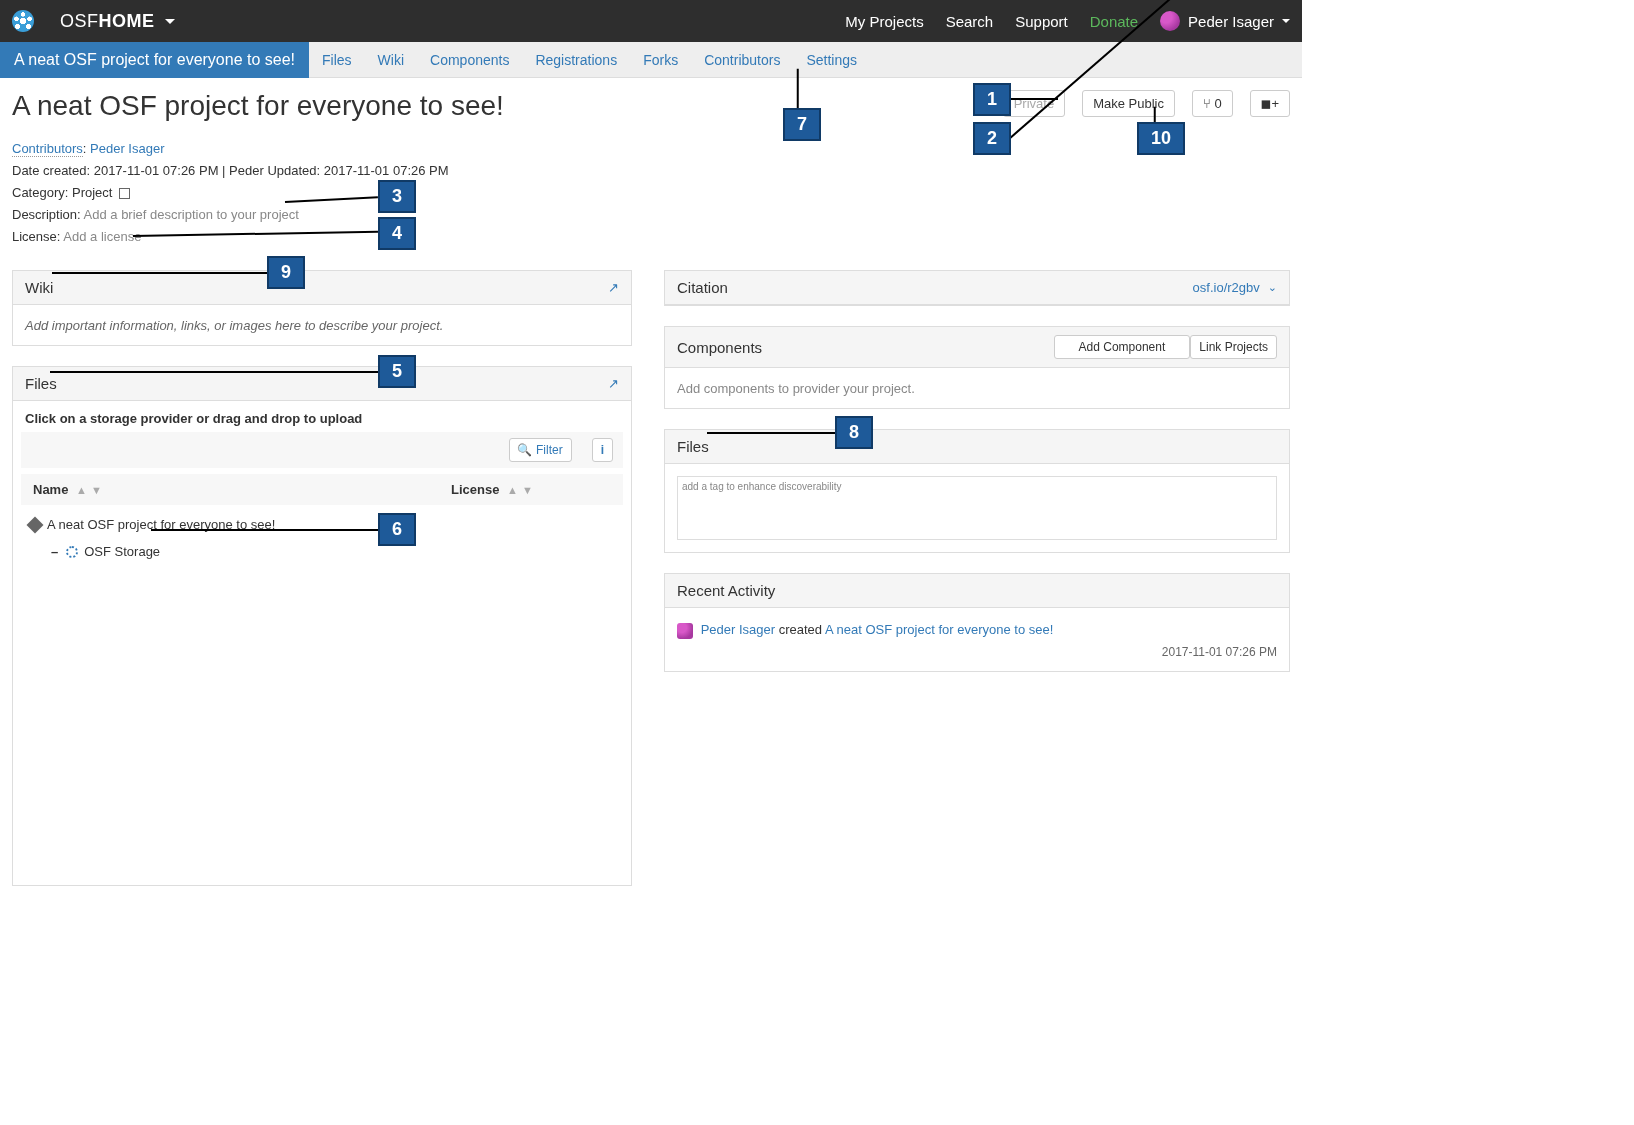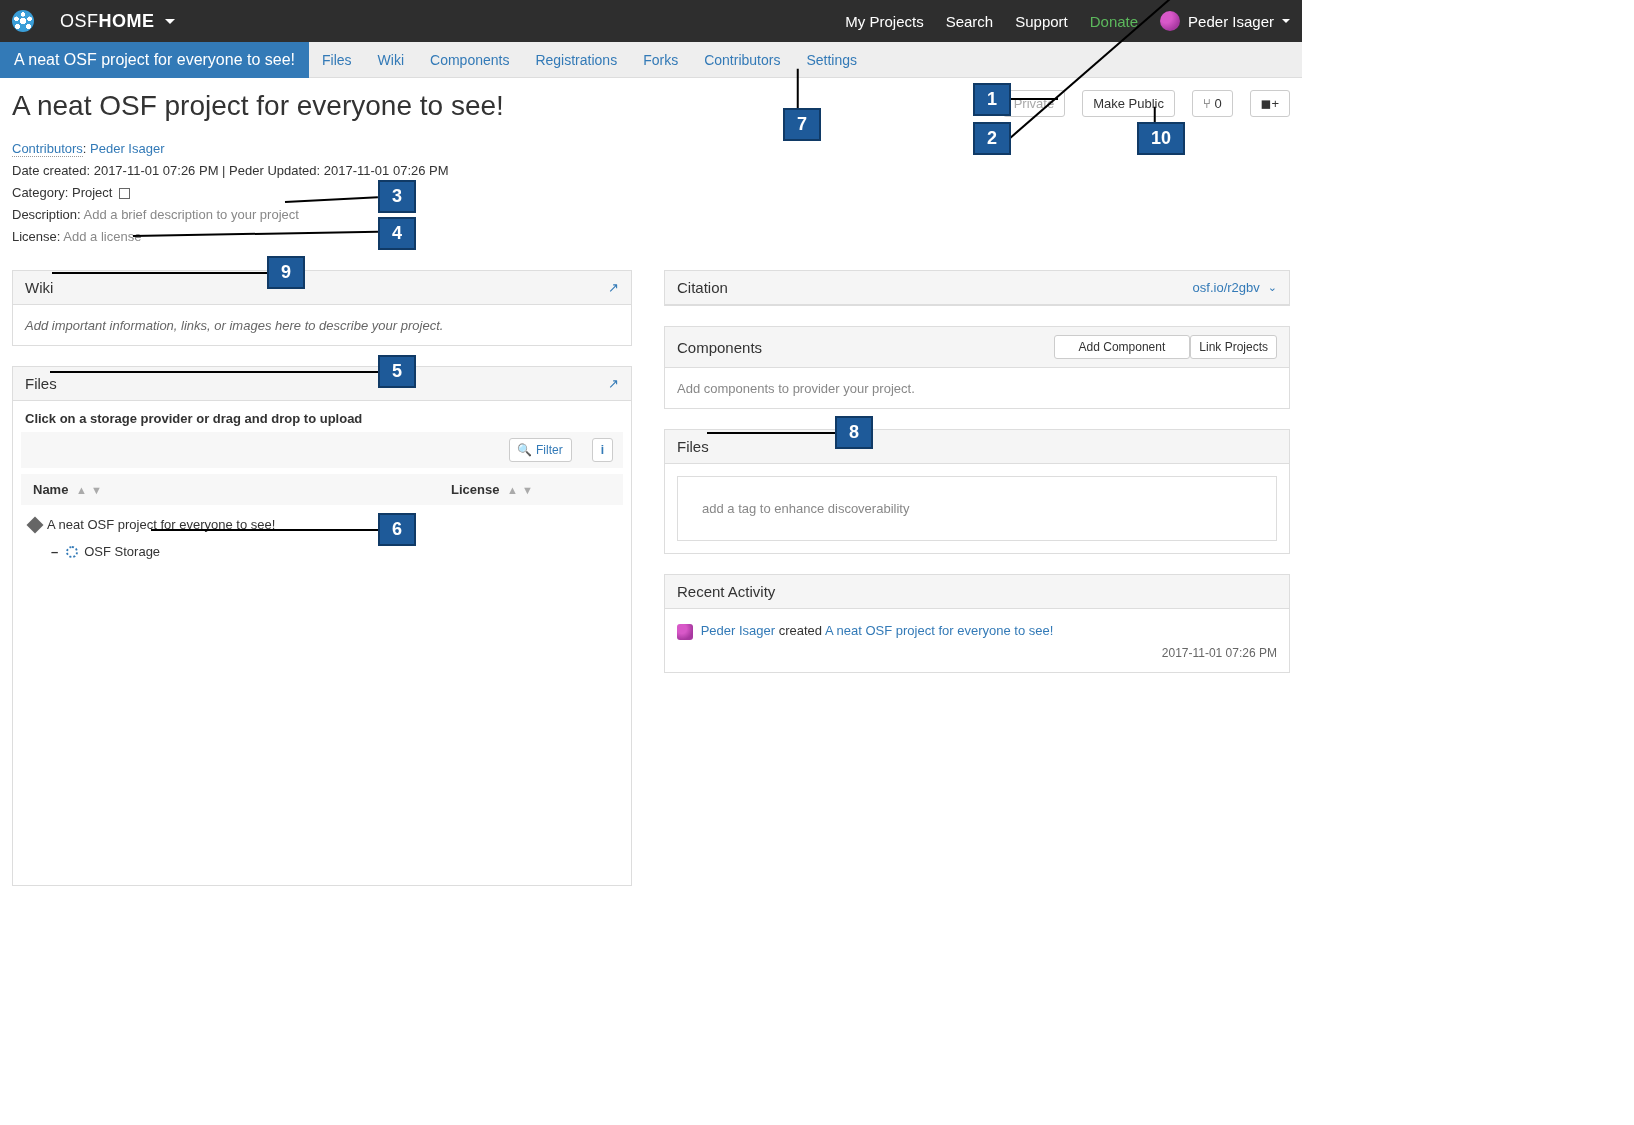--- a/index.html
+++ b/index.html
@@ -67,21 +67,21 @@
 .file-row.root { font-weight: 400; }
 .file-row.child { padding-left: 26px; }
 .cube-icon { width: 12px; height: 12px; background: #666; display: inline-block; transform: rotate(45deg); }
 .storage-icon { width: 12px; height: 12px; border: 2px dotted #337ab7; border-radius: 50%; display: inline-block; }
 .minus { color: #333; font-weight: bold; margin-right: 2px; }
 
 
 .citation-url { color: #337ab7; font-size: 13px; margin-left: auto; cursor: pointer; }
 .citation-chevron { color: #337ab7; margin-left: 8px; font-size: 11px; cursor: pointer; }
 .comp-placeholder { color: #888; font-size: 13px; }
-.tags-input { border: 1px solid #ddd; padding: 24px; min-height: 64px; font-size: 13px; color: #888; }
+.tags-input { border: 1px solid #ddd; padding: 4px; min-height: 64px; font-size: 10px; color: #888; }
 .activity-row { font-size: 13px; line-height: 1.6; }
 .activity-avatar { width: 16px; height: 16px; border-radius: 3px; background: radial-gradient(circle at 30% 30%, #d858c8 30%, #a838a0 70%); display: inline-block; vertical-align: middle; margin-right: 4px; }
 .activity-time { text-align: right; color: #666; font-size: 12px; margin-top: 4px; }
 
 .icon-small { width:11px; height:11px; border:1px solid #666; display:inline-block; vertical-align:middle; margin-left:3px; }
 
 
 .callout { position: absolute; background: #1e5a99; color: #fff; font-size: 18px; font-weight: 600; padding: 4px 12px; border: 2px solid #103a66; z-index: 10; pointer-events: none; }
 .callout-line { position: absolute; background: #000; height: 1.5px; z-index: 5; pointer-events: none; transform-origin: left center; }
 </style>

